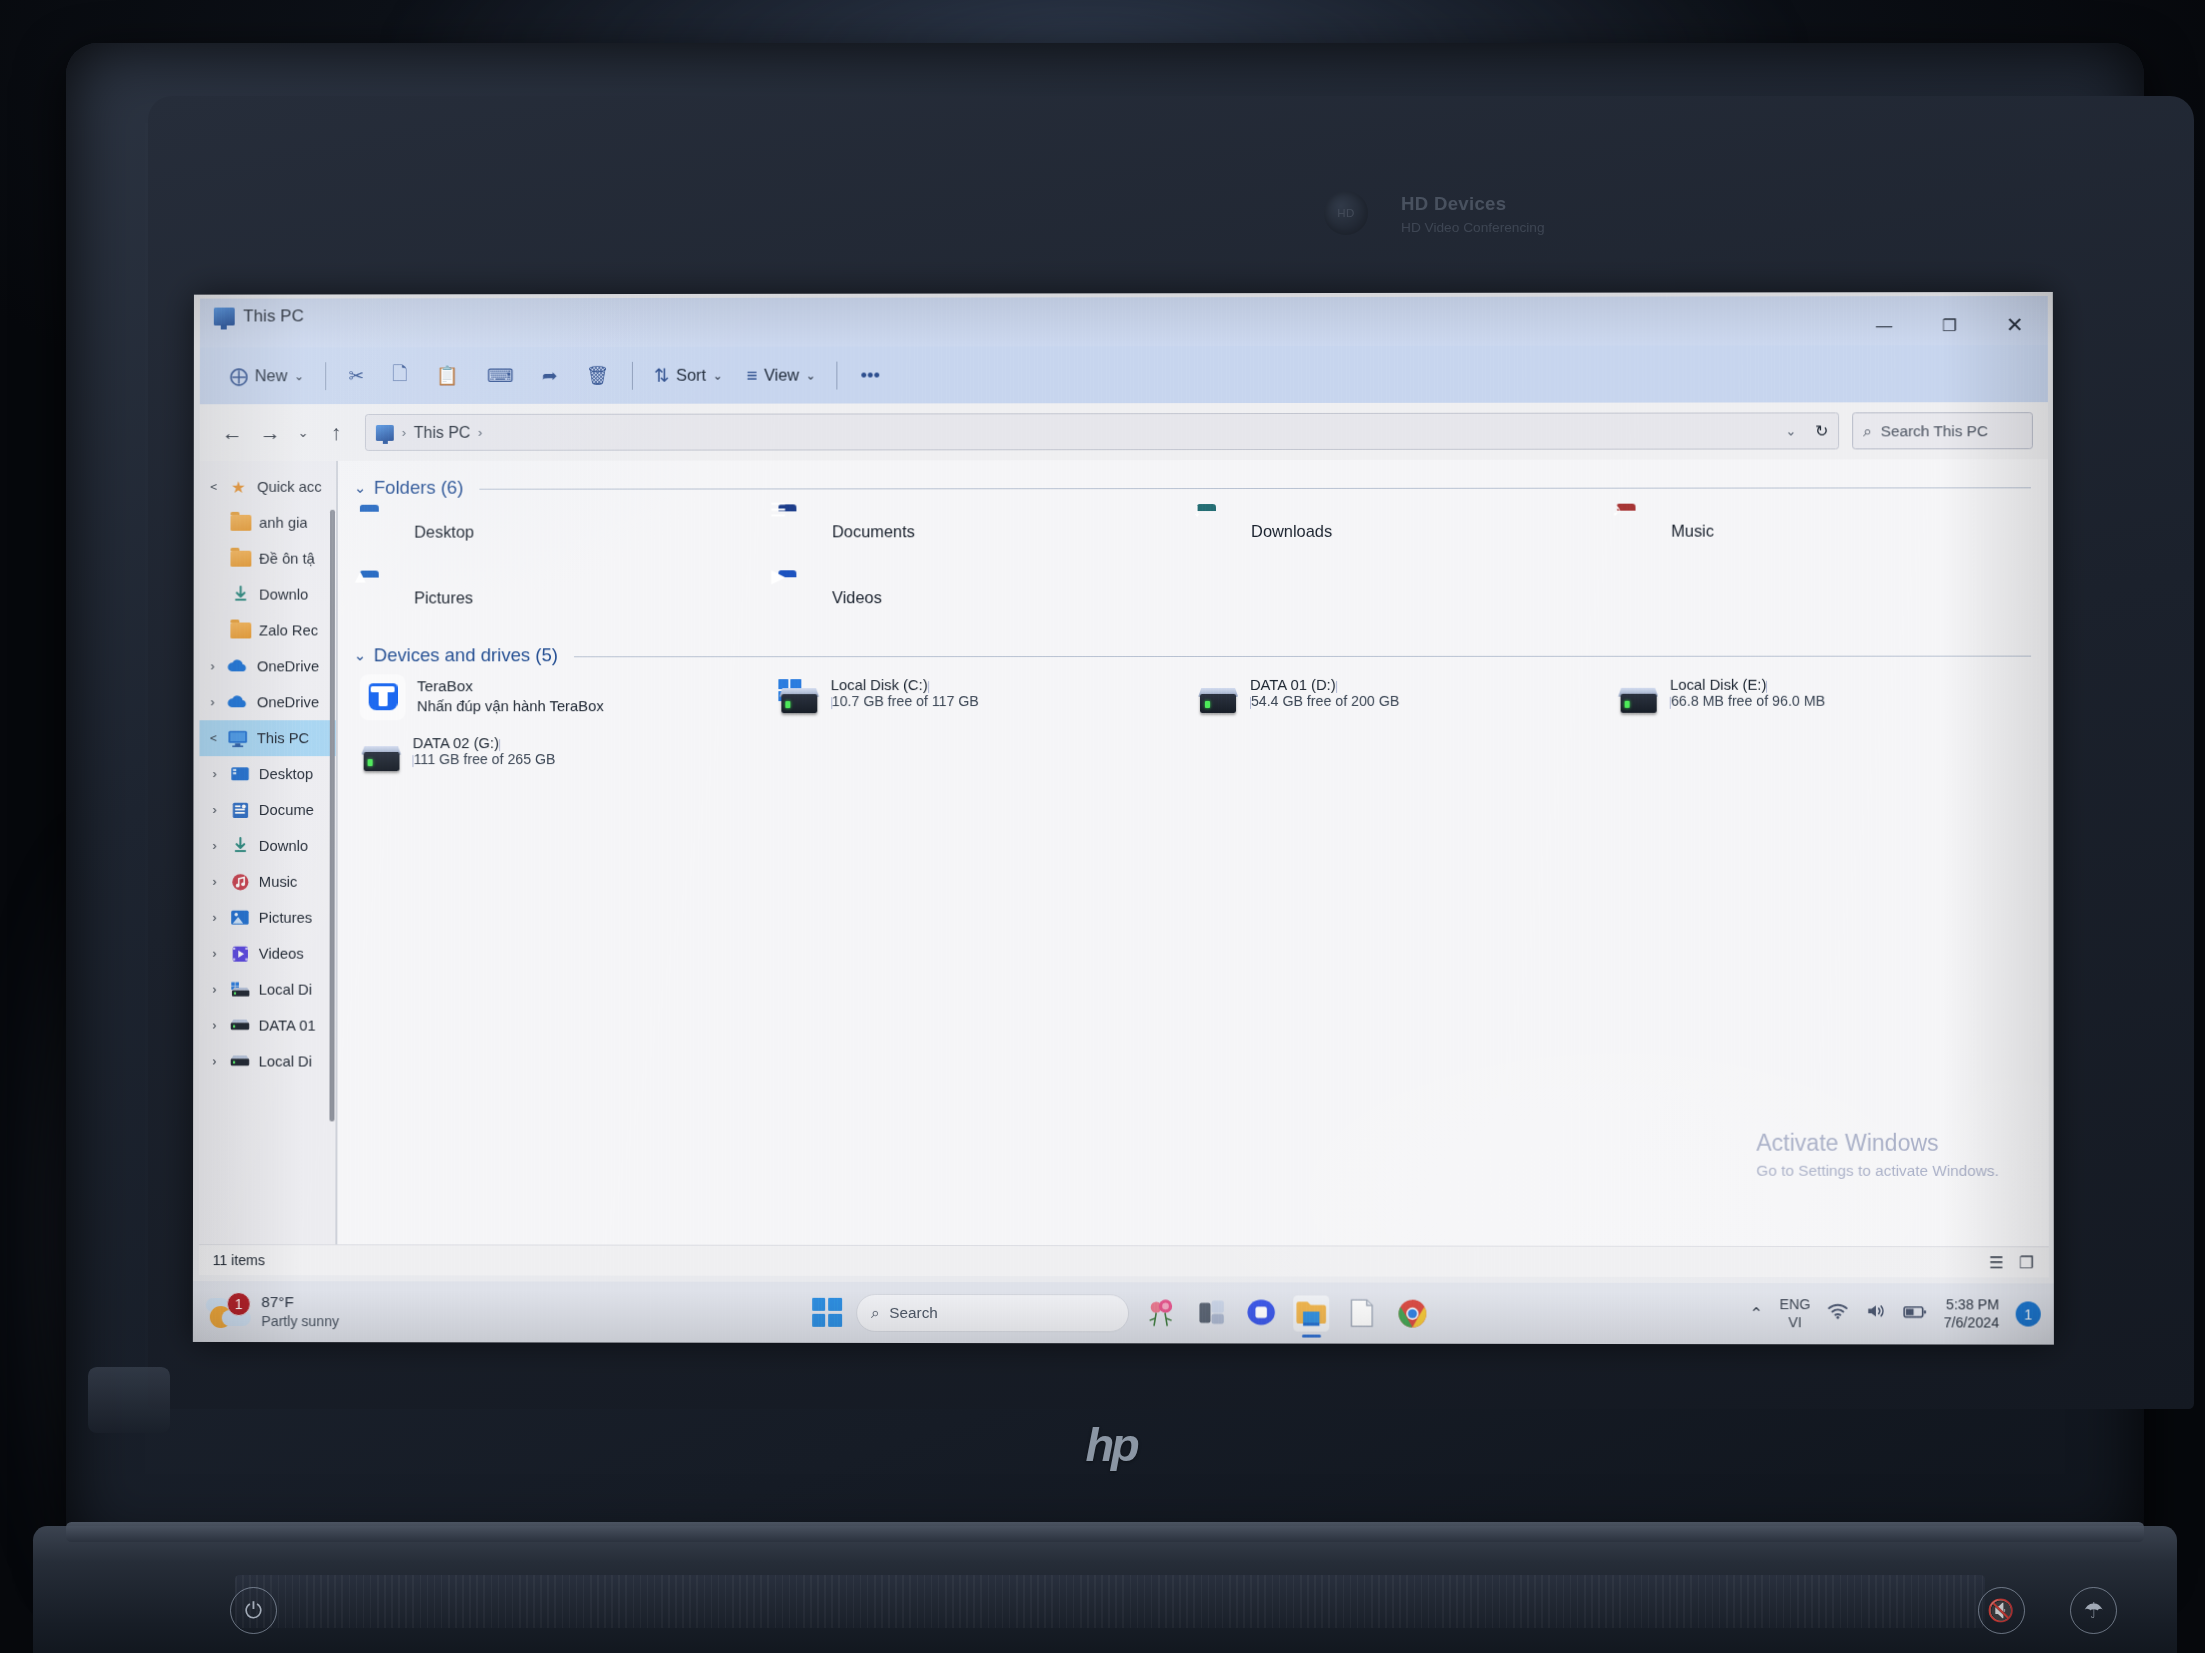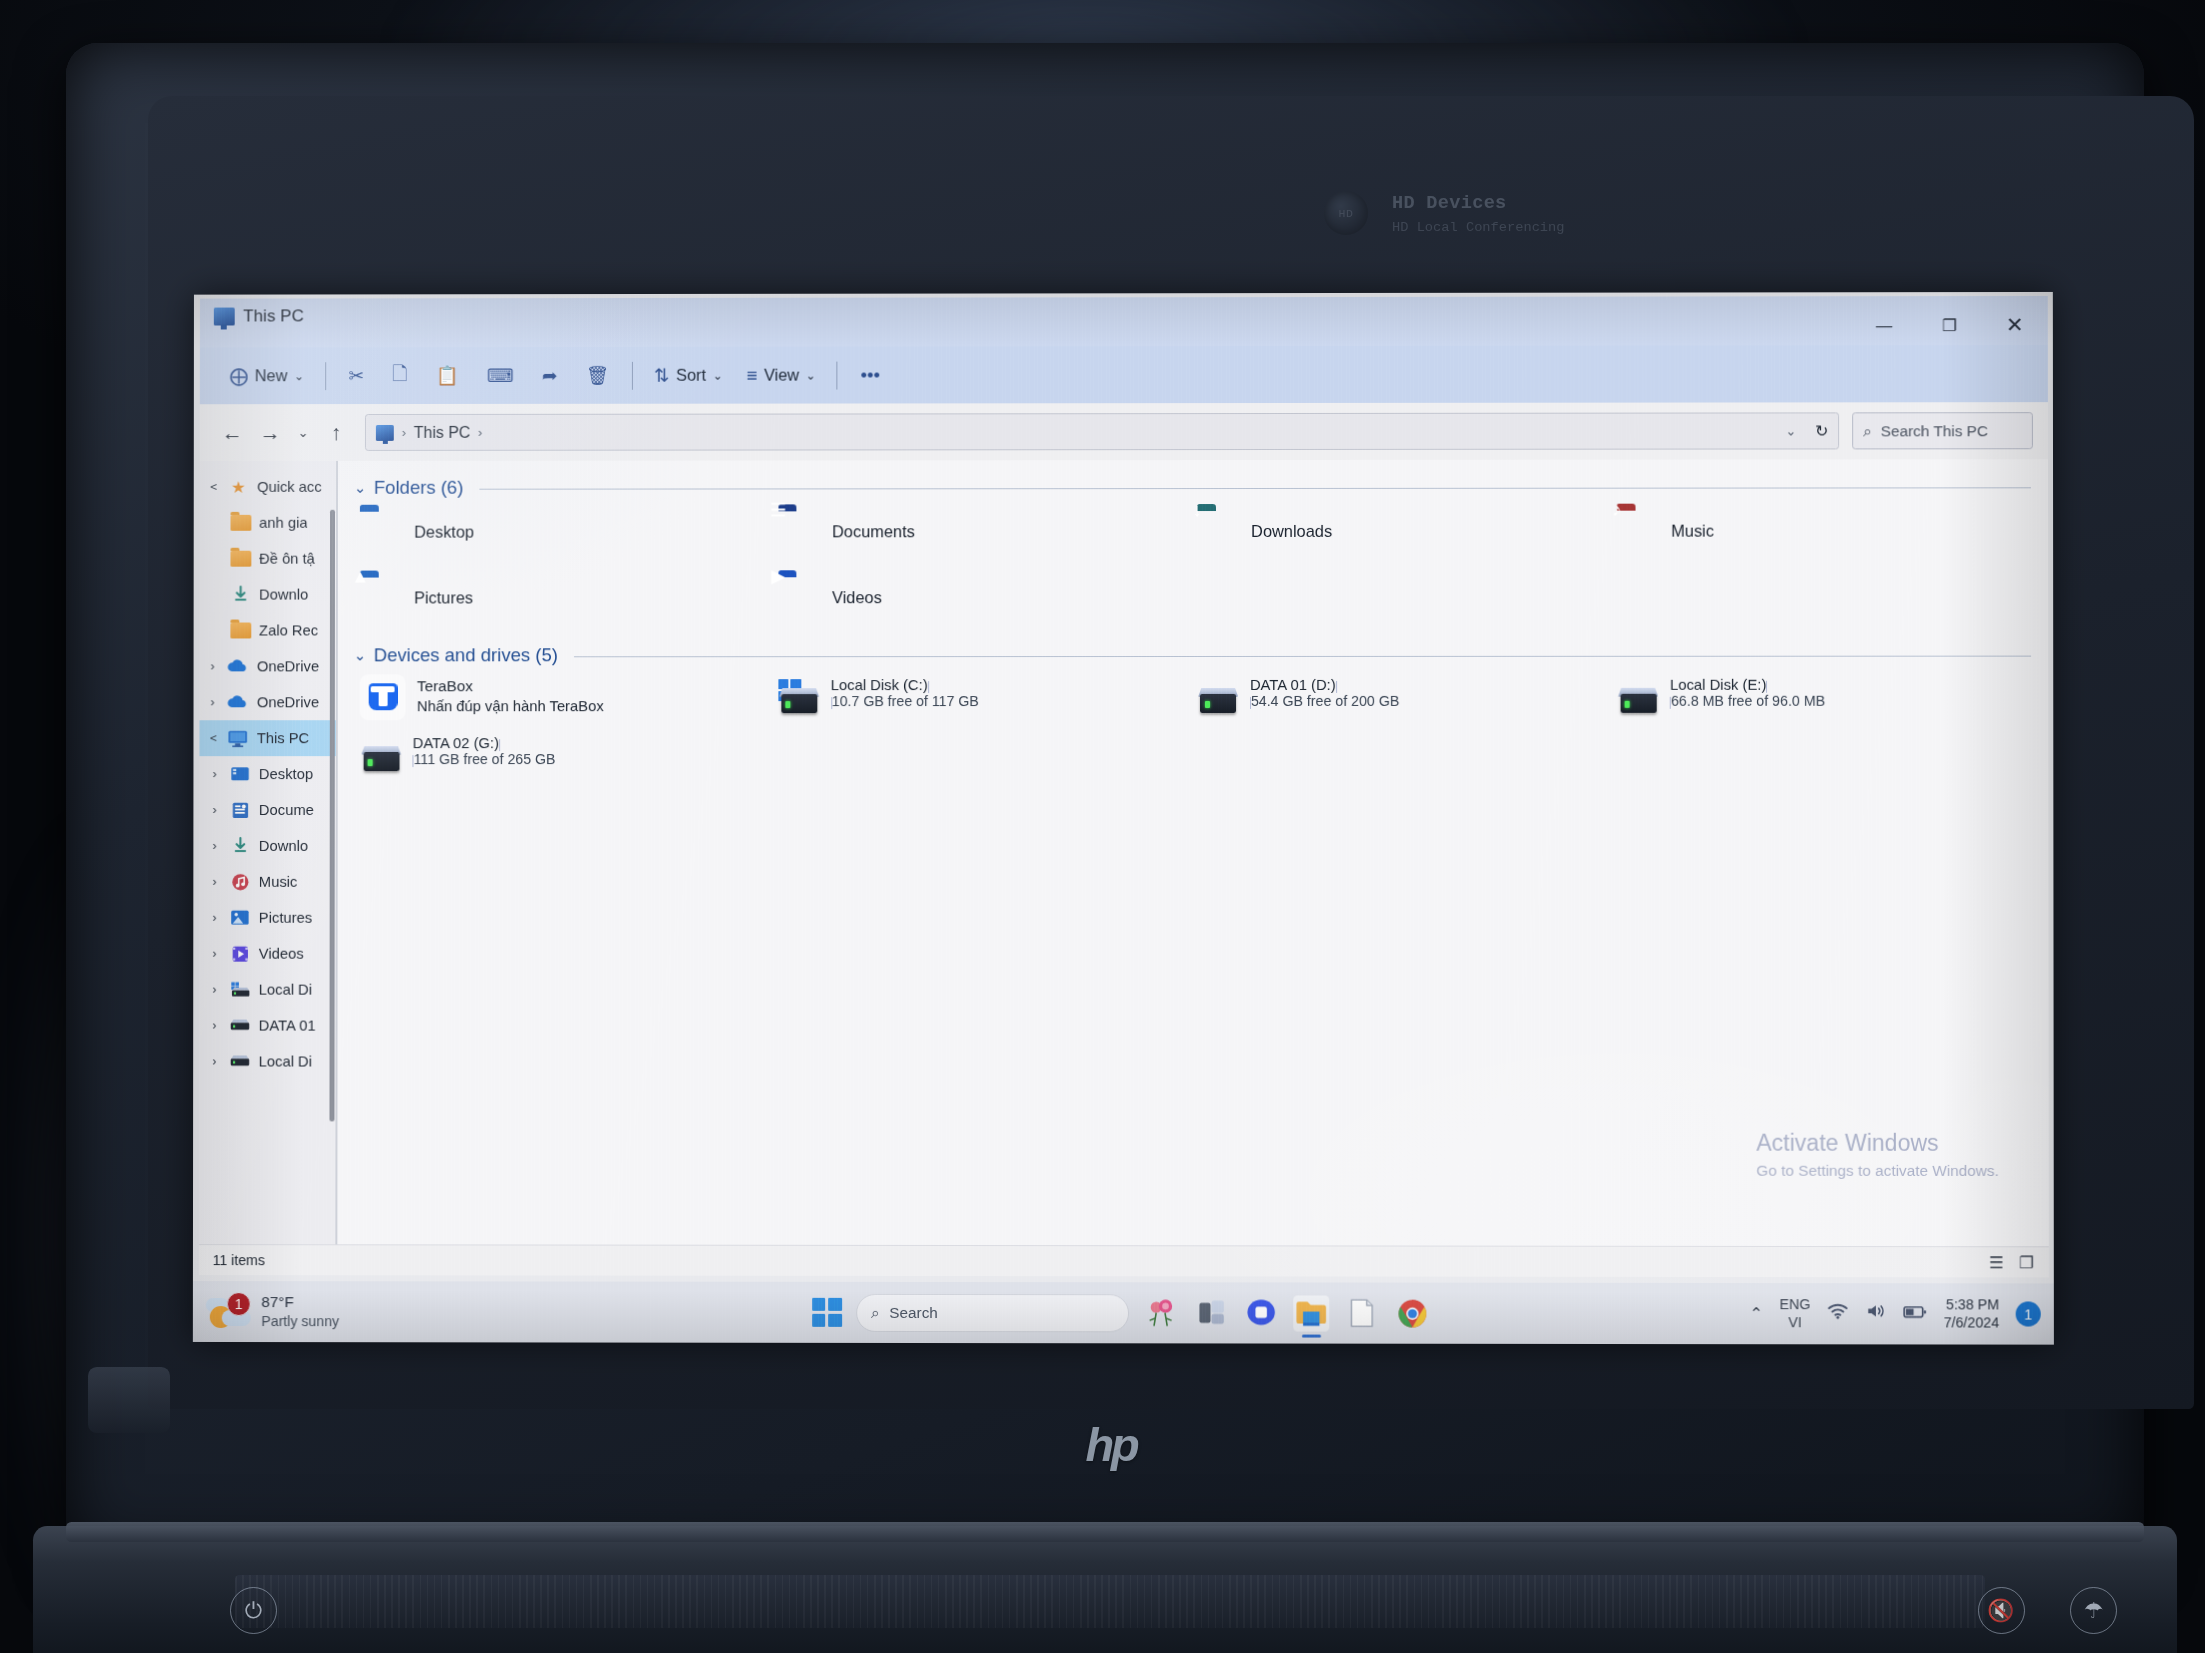--- a/index.html
+++ b/index.html
@@ -40,23 +40,22 @@
     box-shadow: 0 0 66px rgba(0,0,0,.85) inset, 0 16.4px 49px rgba(0,0,0,.8);
   }
   .lid-inner {
     position: absolute;
     left: 82px; top: 53px; width: 2046px; height: 1313px;
     background: linear-gradient(170deg, #262d3a 0%, #1b212c 50%, #141922 100%);
     border-radius: 24px 24px 5.5px 5.5px;
   }
   .webcam-row {
     position: absolute; left: 1324px; top: 191px;
-    display: flex; align-items: flex-start; gap: 24px;
+    display: flex; align-items: flex-start; gap: 33px;
     opacity: .36;
-    font-family: Liberation Mono, monospace;
   }
   .webcam-dot {
     width: 44px; height: 44px; border-radius: 50%;
     background: radial-gradient(circle at 38% 34%, #4d5a6d, #242b36 62%, #171c25 100%);
     box-shadow: 0 0 9.8px rgba(0,0,0,.6) inset;
     display:flex;align-items:center;justify-content:center;
     font-size: 11.5px; color:#7d8899; letter-spacing:0.5px;
   }
   .webcam-text { color: #8e9aab; line-height: 1.45; }
   .webcam-text .t1 { font-size: 18.6px; font-weight: 600; letter-spacing: 0.3px; }
@@ -373,21 +372,21 @@
   <div class="room-glow2"></div>
 
   <div class="laptop-lid">
     <div class="lid-inner"></div>
   </div>
 
   <div class="webcam-row">
     <div class="webcam-dot">HD</div>
     <div class="webcam-text">
       <div class="t1">HD Devices</div>
-      <div class="t2">HD Local Conferencing</div>
+      <div class="t2">HD Video Conferencing</div>
     </div>
   </div>
 
   <div class="screen">
 
     <div class="explorer">
 
       <div class="titlebar">
         <div class="tab-chip">
           <span class="tab-ico"></span>

